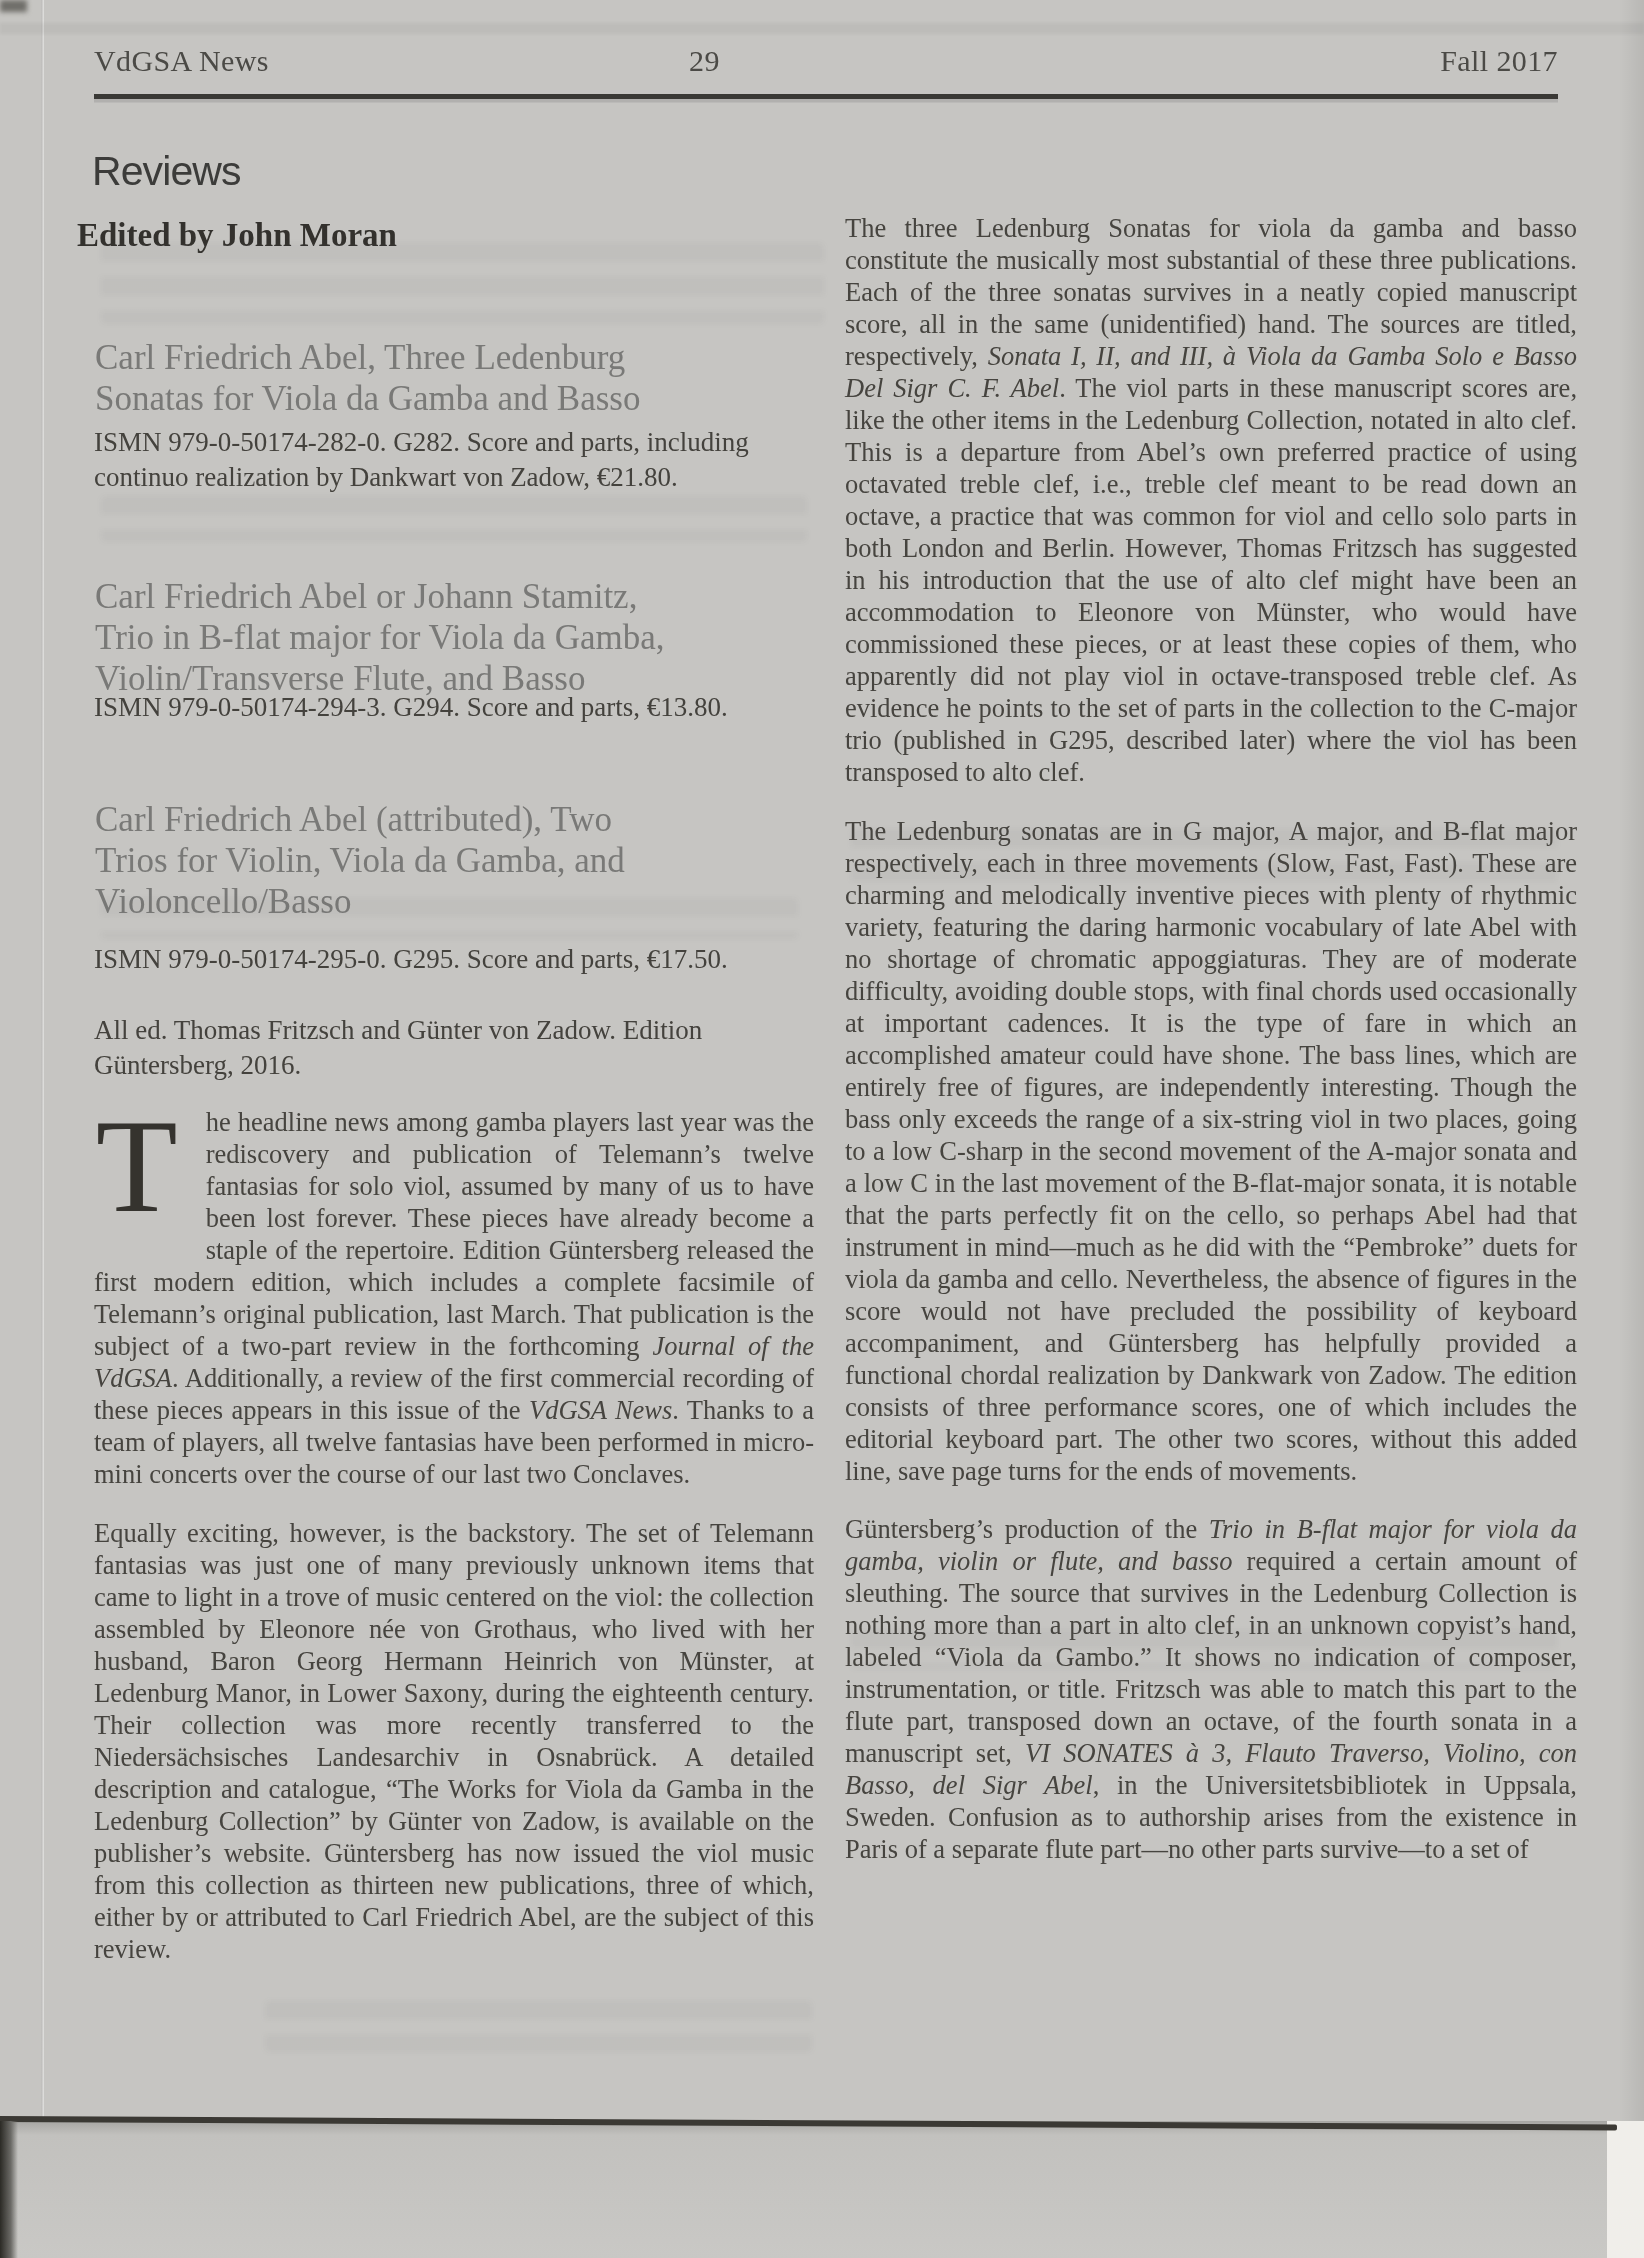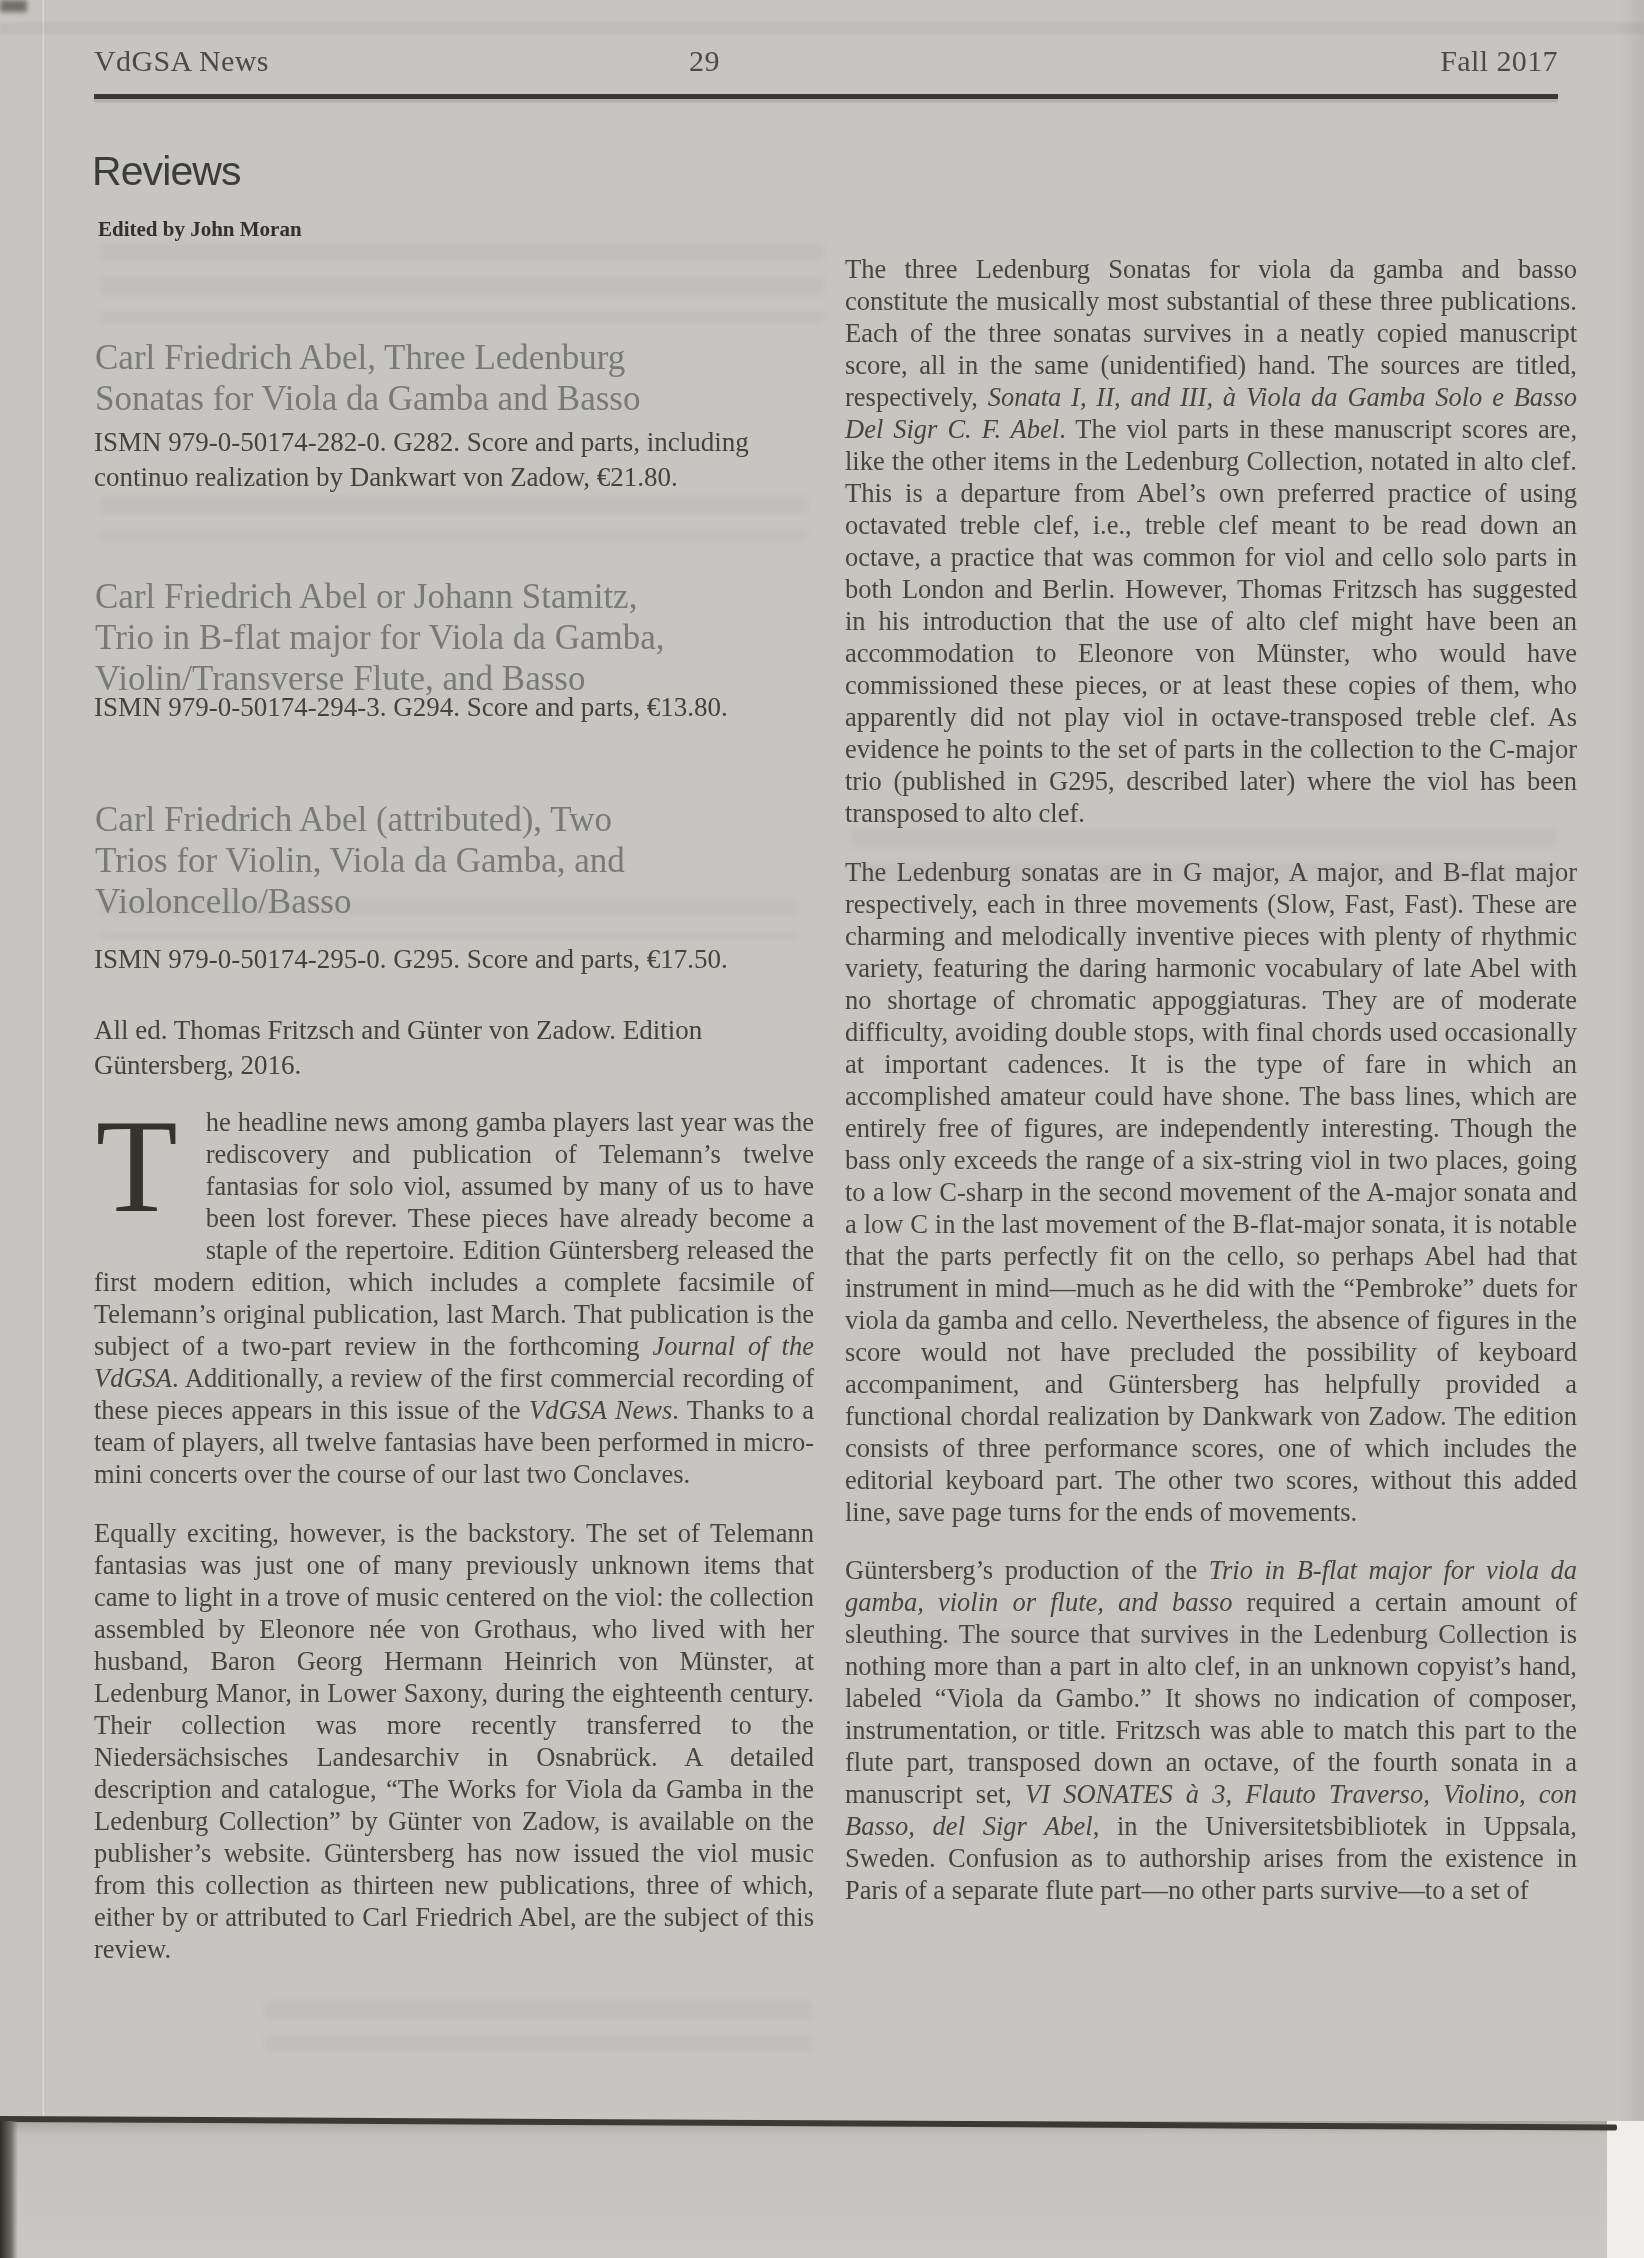--- a/index.html
+++ b/index.html
@@ -59,22 +59,22 @@
     position:absolute;left:94px;top:94px;width:1464px;height:5.3px;
     background:#3a3935;box-shadow:0 3.5px 0 rgba(0,0,0,0.10);
   }
   
   .section-title{
     position:absolute;left:92px;top:139px;
     font-family:"Liberation Sans","DejaVu Sans",sans-serif;
     font-size:41px;line-height:65px;color:#3c3c3a;letter-spacing:-0.9px;text-align:right;
   }
   .byline{
-    position:absolute;left:98px;top:217px;
-    font-size:21px;font-weight:bold;color:#33312d;
+    position:absolute;left:77px;top:217px;
+    font-size:33px;font-weight:bold;color:#33312d;
   }
   
   .rev-head{
     position:absolute;left:95px;width:706px;
     font-family:Liberation Serif, serif;
     font-size:35px;line-height:41px;color:#797977;
     white-space:pre-line;letter-spacing:0px;
   }
   .ismn{
     position:absolute;left:94px;width:723px;
@@ -136,21 +136,21 @@
 <div class="ismn" style="top:1013px;">All ed. Thomas Fritzsch and Günter von Zadow. Edition
 Güntersberg, 2016.</div>
 
 <div class="flow" style="left:94px;top:1106px;width:720px;">
   <p class="body-p">
     <span class="dropcap">T</span><span><span>he headline news among gamba players last year was the rediscovery and publication of Telemann’s twelve fantasias for solo viol, assumed by many of us to have been lost forever. These pieces have already become a staple of the repertoire. Edition Güntersberg released the first modern edition, which includes a complete facsimile of Telemann’s original publication, last March. That publication is the subject of a two-part review in the forthcoming </span><span class="it">Journal of the VdGSA</span><span>. Additionally, a review of the first commercial recording of these pieces appears in this issue of the </span><span class="it">VdGSA News</span><span>. Thanks to a team of players, all twelve fantasias have been performed in micro-mini concerts over the course of our last two Conclaves.</span></span>
   </p>
   <p class="body-p"><span>Equally exciting, however, is the backstory. The set of Telemann fantasias was just one of many previously unknown items that came to light in a trove of music centered on the viol: the collection assembled by Eleonore née von Grothaus, who lived with her husband, Baron Georg Hermann Heinrich von Münster, at Ledenburg Manor, in Lower Saxony, during the eighteenth century. Their collection was more recently transferred to the Niedersächsisches Landesarchiv in Osnabrück. A detailed description and catalogue, “The Works for Viola da Gamba in the Ledenburg Collection” by Günter von Zadow, is available on the publisher’s website. Güntersberg has now issued the viol music from this collection as thirteen new publications, three of which, either by or attributed to Carl Friedrich Abel, are the subject of this review.</span></p>
 </div>
 
-<div class="flow" style="left:845px;top:212px;width:732px;margin-top:41px;">
+<div class="flow" style="left:845px;top:212px;width:732px;">
   <p class="body-p"><span>The three Ledenburg Sonatas for viola da gamba and basso constitute the musically most substantial of these three publications. Each of the three sonatas survives in a neatly copied manuscript score, all in the same (unidentified) hand. The sources are titled, respectively, </span><span class="it">Sonata I, II, and III, à Viola da Gamba Solo e Basso Del Sigr C. F. Abel</span><span>. The viol parts in these manuscript scores are, like the other items in the Ledenburg Collection, notated in alto clef. This is a departure from Abel’s own preferred practice of using octavated treble clef, i.e., treble clef meant to be read down an octave, a practice that was common for viol and cello solo parts in both London and Berlin. However, Thomas Fritzsch has suggested in his introduction that the use of alto clef might have been an accommodation to Eleonore von Münster, who would have commissioned these pieces, or at least these copies of them, who apparently did not play viol in octave-transposed treble clef. As evidence he points to the set of parts in the collection to the C-major trio (published in G295, described later) where the viol has been transposed to alto clef.</span></p>
   <p class="body-p"><span>The Ledenburg sonatas are in G major, A major, and B-flat major respectively, each in three movements (Slow, Fast, Fast). These are charming and melodically inventive pieces with plenty of rhythmic variety, featuring the daring harmonic vocabulary of late Abel with no shortage of chromatic appoggiaturas. They are of moderate difficulty, avoiding double stops, with final chords used occasionally at important cadences. It is the type of fare in which an accomplished amateur could have shone. The bass lines, which are entirely free of figures, are independently interesting. Though the bass only exceeds the range of a six-string viol in two places, going to a low C-sharp in the second movement of the A-major sonata and a low C in the last movement of the B-flat-major sonata, it is notable that the parts perfectly fit on the cello, so perhaps Abel had that instrument in mind—much as he did with the “Pembroke” duets for viola da gamba and cello. Nevertheless, the absence of figures in the score would not have precluded the possibility of keyboard accompaniment, and Güntersberg has helpfully provided a functional chordal realization by Dankwark von Zadow. The edition consists of three performance scores, one of which includes the editorial keyboard part. The other two scores, without this added line, save page turns for the ends of movements.</span></p>
   <p class="body-p"><span>Güntersberg’s production of the </span><span class="it">Trio in B-flat major for viola da gamba, violin or flute, and basso</span><span> required a certain amount of sleuthing. The source that survives in the Ledenburg Collection is nothing more than a part in alto clef, in an unknown copyist’s hand, labeled “Viola da Gambo.” It shows no indication of composer, instrumentation, or title. Fritzsch was able to match this part to the flute part, transposed down an octave, of the fourth sonata in a manuscript set, </span><span class="it">VI SONATES à 3, Flauto Traverso, Violino, con Basso, del Sigr Abel</span><span>, in the Universitetsbibliotek in Uppsala, Sweden. Confusion as to authorship arises from the existence in Paris of a separate flute part—no other parts survive—to a set of</span></p>
 </div>
 
 <div class="ghost" style="left:101px;top:243px;width:723px;height:81px;"></div>
 <div class="ghost" style="left:101px;top:496px;width:706px;height:46px;"></div>
 <div class="ghost" style="left:101px;top:898px;width:697px;height:41px;"></div>
 <div class="ghost" style="left:265px;top:2001px;width:547px;height:51px;"></div>
 <div class="ghost" style="left:851px;top:829px;width:706px;height:56px;"></div>

